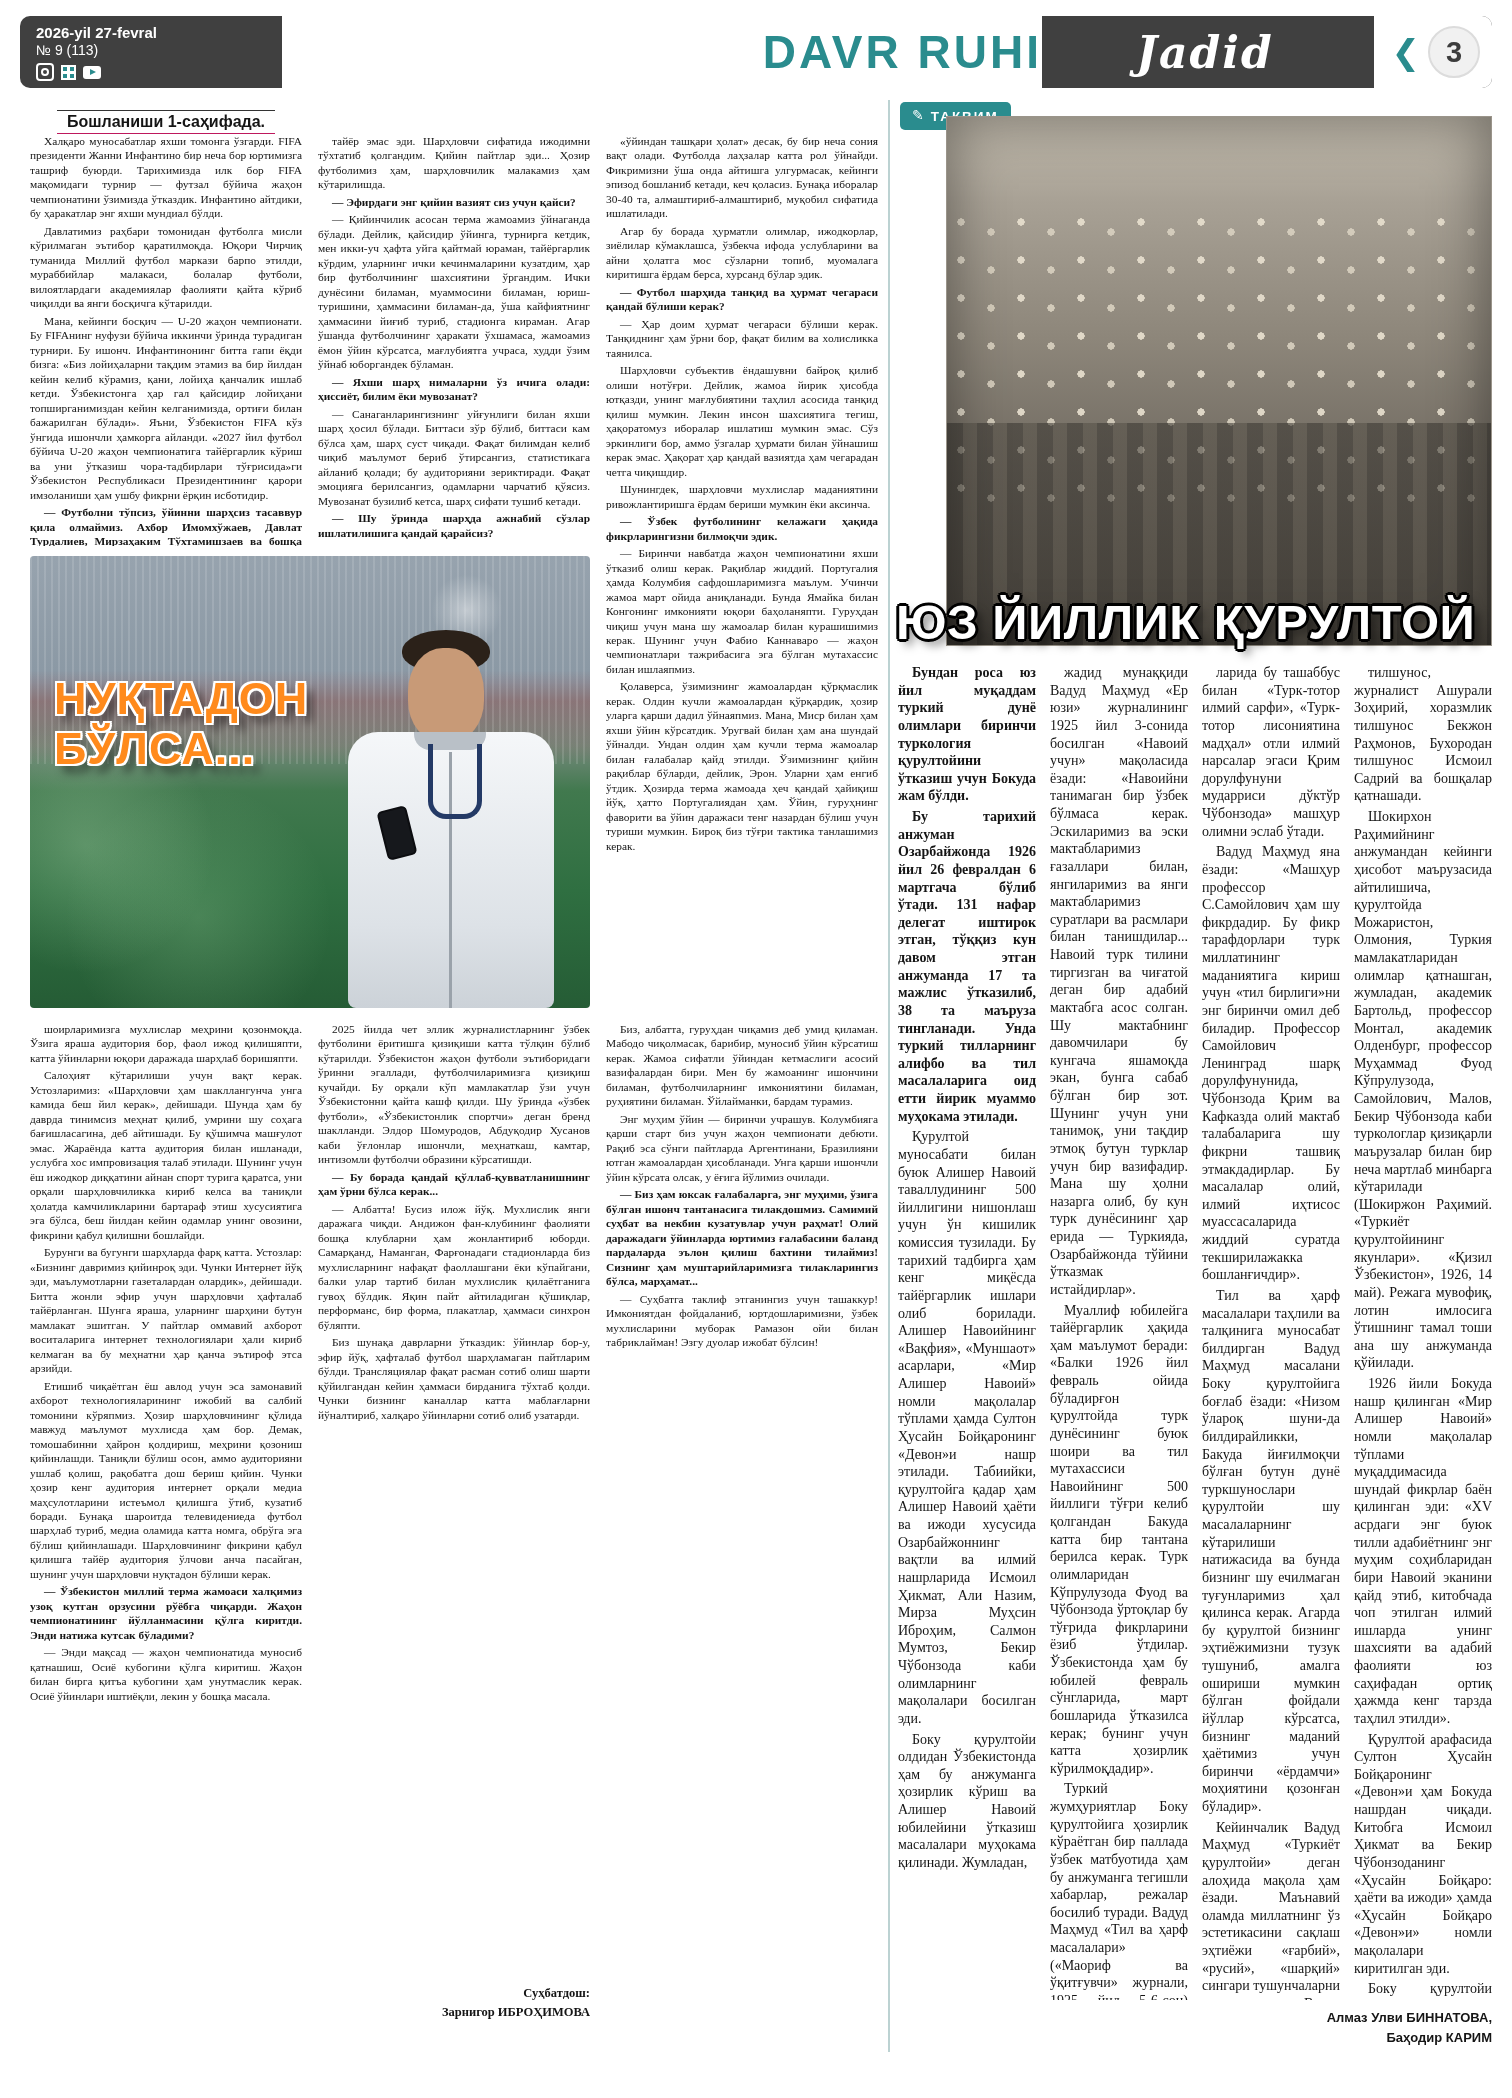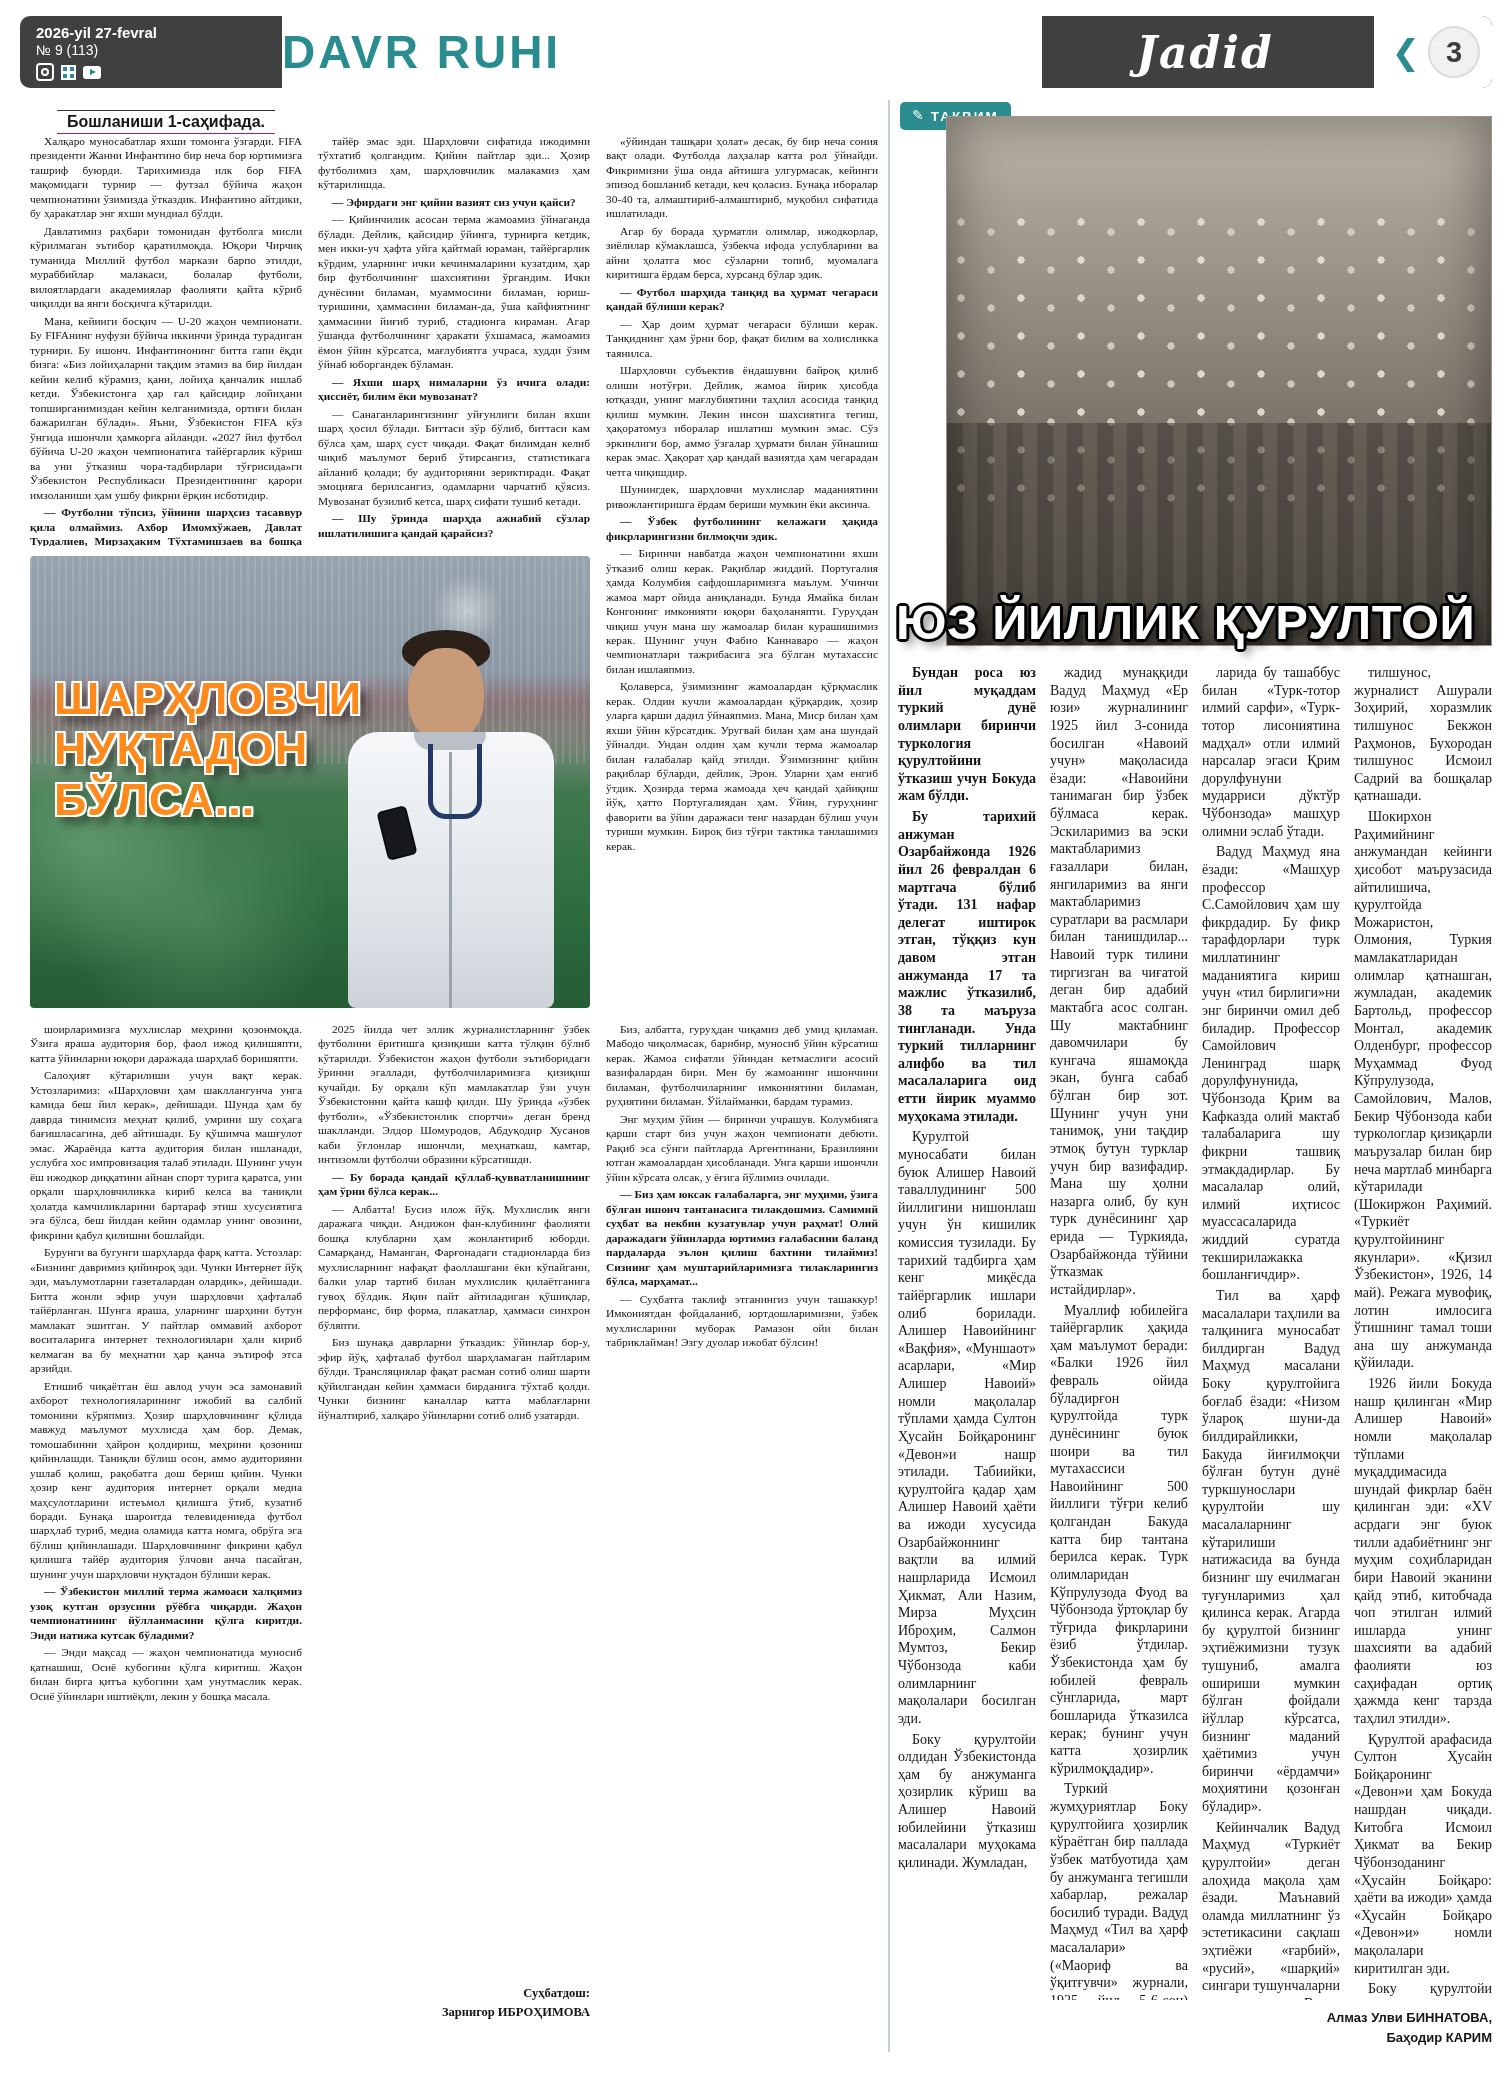--- a/index.html
+++ b/index.html
@@ -11,21 +11,21 @@
   .date-block{left:16px;top:8px;width:240px;color:#fff;font-family:"Liberation Sans",sans-serif;}
   .date-line{font-size:15px;font-weight:bold;}
   .issue-line{font-size:14px;margin-top:1px;}
   .icon-row{display:flex;gap:7px;margin-top:5px;align-items:center;}
   .icon-ig{width:14px;height:14px;border:2px solid #fff;border-radius:4px;position:relative;}
   .icon-ig::after{content:"";position:absolute;left:3px;top:3px;width:4px;height:4px;border:2px solid #fff;border-radius:50%;}
   .icon-qr{width:15px;height:15px;background:#fff;position:relative;}
   .icon-qr::after{content:"";position:absolute;left:2px;top:2px;width:4px;height:4px;background:#2a8c8e;box-shadow:7px 0 0 #2a8c8e,0 7px 0 #2a8c8e,7px 7px 0 #2a8c8e;}
   .icon-yt{width:18px;height:13px;background:#fff;border-radius:3px;position:relative;}
   .icon-yt::after{content:"";position:absolute;left:7px;top:3px;border-left:6px solid #2a8c8e;border-top:3.5px solid transparent;border-bottom:3.5px solid transparent;}
-  .white-panel{left:262px;top:0;width:760px;height:72px;background:#fff;display:flex;align-items:center;justify-content:flex-start;}
+  .white-panel{left:262px;top:0;width:760px;height:72px;background:#fff;display:flex;align-items:center;justify-content:flex-end;}
   .masthead-title{font-family:"Liberation Sans",sans-serif;font-weight:bold;font-size:46px;color:#2a8c8e;letter-spacing:3px;}
   .jadid-zone{left:1030px;top:0;width:310px;height:72px;display:flex;align-items:center;justify-content:center;}
   .jadid-logo{font-family:"DejaVu Serif",serif;font-style:italic;font-weight:bold;font-size:44px;color:#fff;letter-spacing:2px;}
   .corner{right:0;top:0;width:118px;height:72px;background:#fff;border-radius:0 10px 10px 0;display:flex;align-items:center;justify-content:flex-end;gap:8px;padding-right:12px;box-sizing:border-box;}
   .corner-angle{color:#2a8c8e;font-size:34px;font-weight:bold;font-family:"DejaVu Sans",sans-serif;line-height:1;}
   .page-circle{width:48px;height:48px;background:#f1f1f1;border:2px solid #dcdcdc;border-radius:50%;display:flex;align-items:center;justify-content:center;}
   .page-number{font-family:"Liberation Sans",sans-serif;font-weight:bold;font-size:29px;color:#3c3c3c;}
 
   
   .tcol{overflow:hidden;}
@@ -138,21 +138,20 @@
   <div class="abs photo-left">
     <div class="abs stands-texture"></div>
     <div class="abs person-hair"></div>
     <div class="abs person-head"></div>
     <div class="abs person-jacket"></div>
     <div class="abs jacket-collar"></div>
     <div class="abs jacket-zip"></div>
     <div class="abs lanyard"></div>
     <div class="abs phone"></div>
     <div class="abs overlay-title">
-        <div>ШАРҲЛОВЧИ</div>
         <div>НУҚТАДОН</div>
         <div>БЎЛСА...</div>
       </div>
   </div>
 
   <div class="abs tcol" style="left:30px;top:1022px;width:272px;height:1030px;">
       <p>шоирларимизга мухлислар меҳрини қозонмоқда. Ўзига яраша аудитория бор, фаол ижод қилишяпти, катта ўйинларни юқори даражада шарҳлаб боришяпти.</p>
       <p>Салоҳият кўтарилиши учун вақт керак. Устозларимиз: «Шарҳловчи ҳам шакллангунча унга камида беш йил керак», дейишади. Шунда ҳам бу даврда тинимсиз меҳнат қилиб, умрини шу соҳага бағишласагина, деб айтишади. Бу қўшимча машғулот эмас. Жараёнда катта аудитория билан ишланади, услубга хос импровизация талаб этилади. Шунинг учун ёш ижодкор диққатини айнан спорт турига қаратса, уни орқали шарҳловчиликка кириб келса ва таниқли ҳолатда камчиликларини бартараф этиш хусусиятига эга бўлса, беш йилдан кейин одамлар унинг овозини, фикрини қабул қилишни бошлайди.</p>
       <p>Бурунги ва бугунги шарҳларда фарқ катта. Устозлар: «Бизнинг давримиз қийинроқ эди. Чунки Интернет йўқ эди, маълумотларни газеталардан олардик», дейишади. Битта жонли эфир учун шарҳловчи ҳафталаб тайёрланган. Шунга яраша, уларнинг шарҳини бутун мамлакат эшитган. У пайтлар оммавий ахборот воситаларига интернет технологиялари ҳали кириб келмаган ва бу меҳнатни ҳар қанча эътироф этса арзийди.</p>
       <p>Етишиб чиқаётган ёш авлод учун эса замонавий ахборот технологияларининг ижобий ва салбий томонини кўряпмиз. Ҳозир шарҳловчининг қўлида мавжуд маълумот мухлисда ҳам бор. Демак, томошабинни ҳайрон қолдириш, меҳрини қозониш қийинлашди. Таниқли бўлиш осон, аммо аудиторияни ушлаб қолиш, рақобатга дош бериш қийин. Чунки ҳозир кенг аудитория интернет орқали медиа маҳсулотларини истеъмол қилишга ўтиб, кузатиб боради. Бунақа шароитда телевидениеда футбол шарҳлаб туриб, медиа оламида катта номга, обрўга эга бўлиш қийинлашади. Шарҳловчининг фикрини қабул қилишга тайёр аудитория ўлчови анча пасайган, шунинг учун шарҳловчи нуқтадон бўлиши керак.</p>

